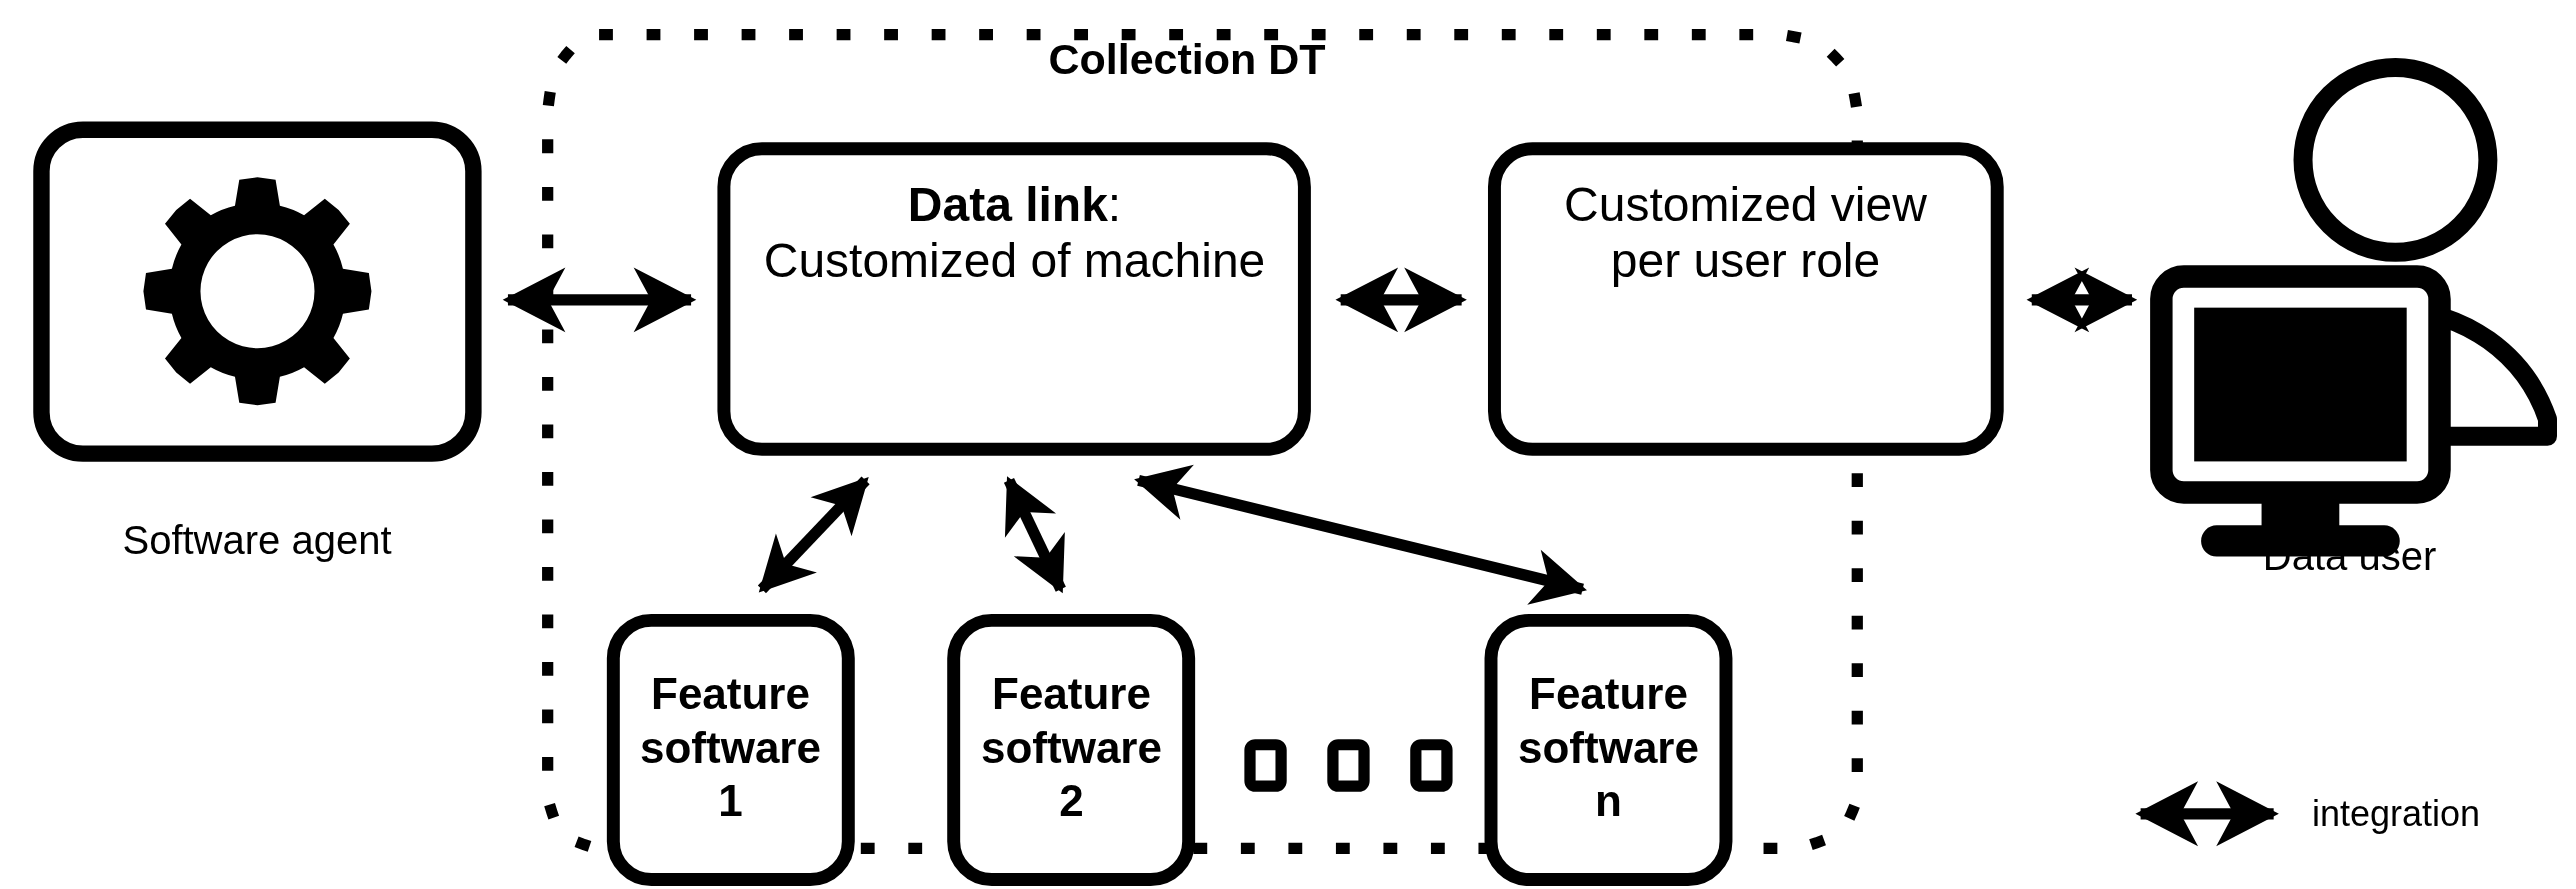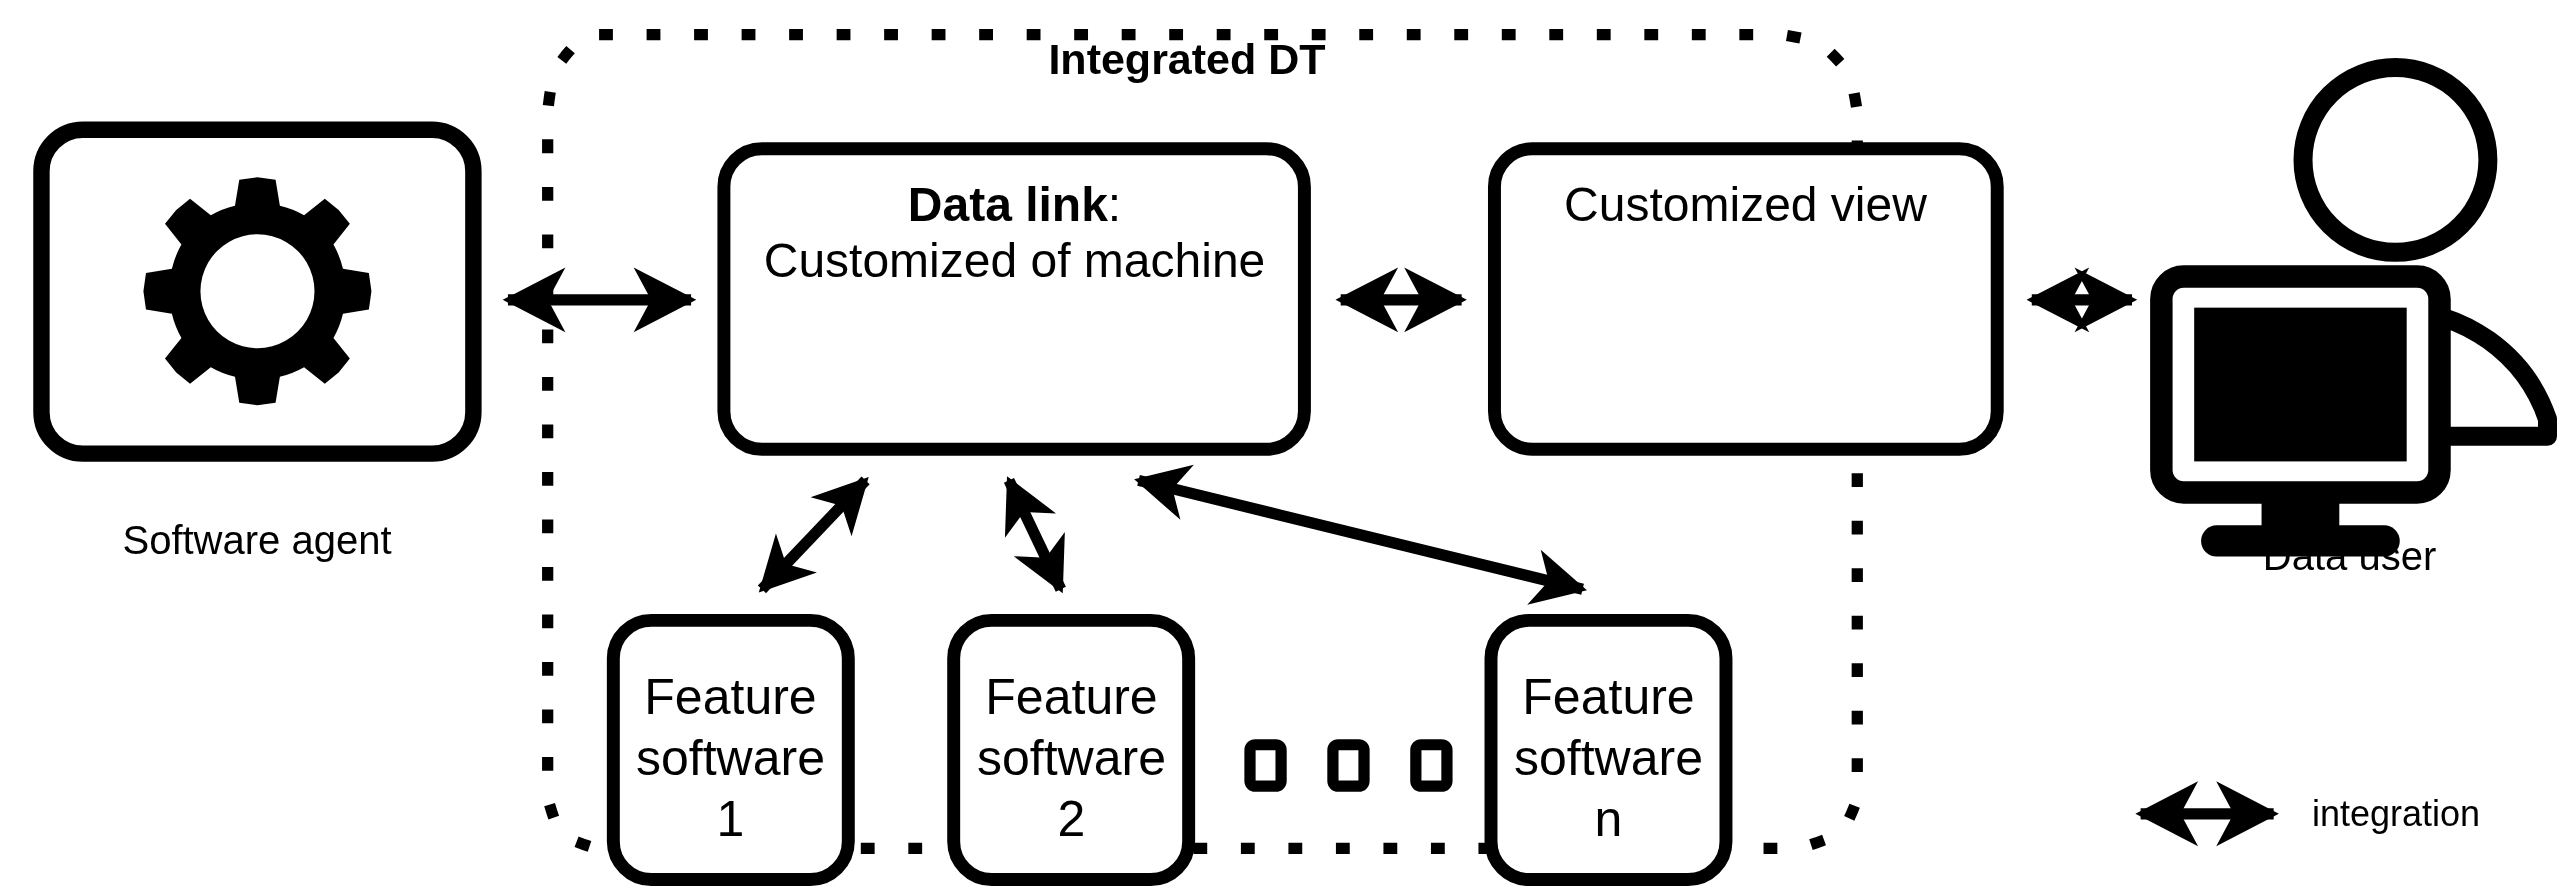--- a/index.html
+++ b/index.html
@@ -31,22 +31,22 @@
     line-height: 1.16;
     pointer-events: none;
   }
   .node-box-label {
     font-size: 48px;
   }
   .node-box-label .ttl {
     font-weight: bold;
   }
   .feature-label {
-    font-size: 50px;
-    font-weight: normal;
+    font-size: 44px;
+    font-weight: bold;
     line-height: 1.22;
   }
   .caption {
     position: absolute;
     font-size: 40px;
     color: #000000;
     text-align: center;
     white-space: nowrap;
   }
   .title-dt {
@@ -163,31 +163,32 @@
       <line x1="1168" y1="556" x2="1228" y2="682" marker-start="url(#arrHeadSm)" marker-end="url(#arrHeadSm)"></line>
 
       <line x1="1318" y1="556" x2="1832" y2="682" marker-start="url(#arrHeadSm)" marker-end="url(#arrHeadSm)"></line>
     </g>
 
     <g>
       <line x1="2478" y1="942" x2="2632" y2="942" stroke="#000000" stroke-width="13" marker-start="url(#arrHead)" marker-end="url(#arrHead)"></line>
     </g>
   </svg>
 
-  <div class="title-dt" style="left:928px; top:35px; width:518px;">Integrated DT</div>
+  <div class="title-dt" style="left:928px; top:35px; width:518px;">Collection DT</div>
 
   <div class="box-label node-box-label" style="left:724px; top:177px; width:581px;">
     <div>
       <span class="ttl">Data link</span><span>:</span>
     </div>
     <div>Customized of machine</div>
   </div>
 
   <div class="box-label node-box-label" style="left:1494px; top:177px; width:503px;">
     <div>Customized view</div>
+    <div>per user role</div>
   </div>
 
   <div class="box-label feature-label" style="left:613px; top:667px; width:235px;">
     <div>Feature</div>
     <div>software</div>
     <div>1</div>
   </div>
 
   <div class="box-label feature-label" style="left:954px; top:667px; width:235px;">
     <div>Feature</div>

